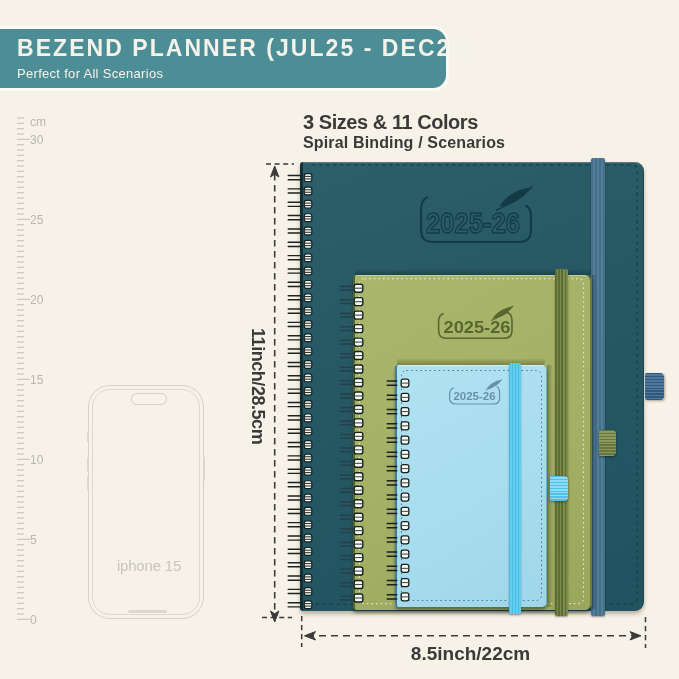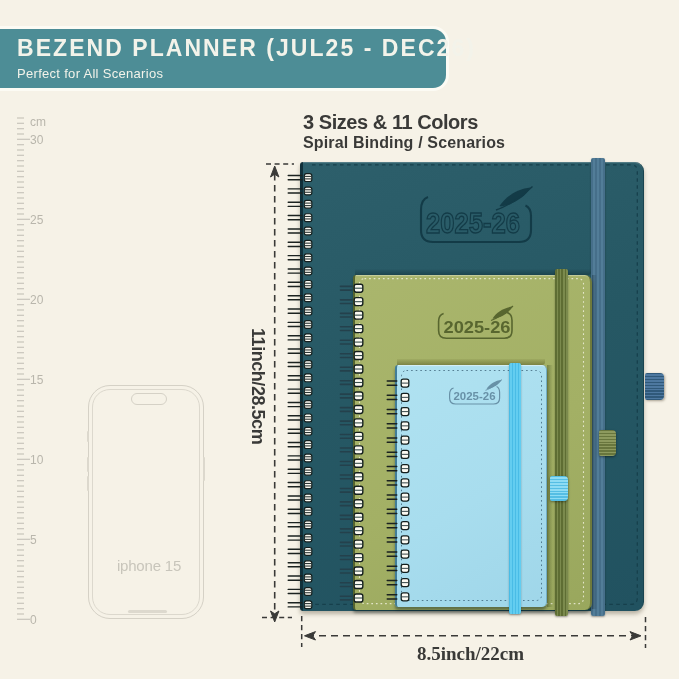--- a/index.html
+++ b/index.html
@@ -338,15 +338,15 @@
   <div class="abs" style="left:242px;top:327.5px;width:26px;height:120px;font-size:18px;letter-spacing:-0.45px;font-weight:bold;color:#3a3a38;writing-mode:vertical-rl;text-orientation:mixed;white-space:nowrap;">11inch/28.5cm</div>
 
   <svg class="abs" style="left:290px;top:610px;" width="370" height="60" viewBox="0 0 370 60">
     <line x1="17" y1="25.8" x2="348" y2="25.8" stroke="#3a3a38" stroke-width="1.6" stroke-dasharray="7 5"></line>
     <path d="M 14.5 25.8 L 25.5 21.6 L 22.7 25.8 L 25.5 30 Z" fill="#3a3a38" stroke="#3a3a38" stroke-width="1"></path>
     <path d="M 351 25.8 L 340 21.6 L 342.8 25.8 L 340 30 Z" fill="#3a3a38" stroke="#3a3a38" stroke-width="1"></path>
     <line x1="11.7" y1="6" x2="11.7" y2="37" stroke="#3a3a38" stroke-width="1.5" stroke-dasharray="5.2 3.8"></line>
     <line x1="355.5" y1="7" x2="355.5" y2="38" stroke="#3a3a38" stroke-width="1.5" stroke-dasharray="5.2 3.8"></line>
   </svg>
 
-  <div class="abs" style="left:313px;top:643px;width:315px;text-align:center;font-size:19px;font-weight:bold;color:#3a3a38;font-family:Liberation Serif, serif;">8.5inch/22cm</div>
+  <div class="abs" style="left:313px;top:643px;width:315px;text-align:center;font-size:19px;font-weight:bold;color:#3a3a38;">8.5inch/22cm</div>
 
 </div>
 
 </body></html>

